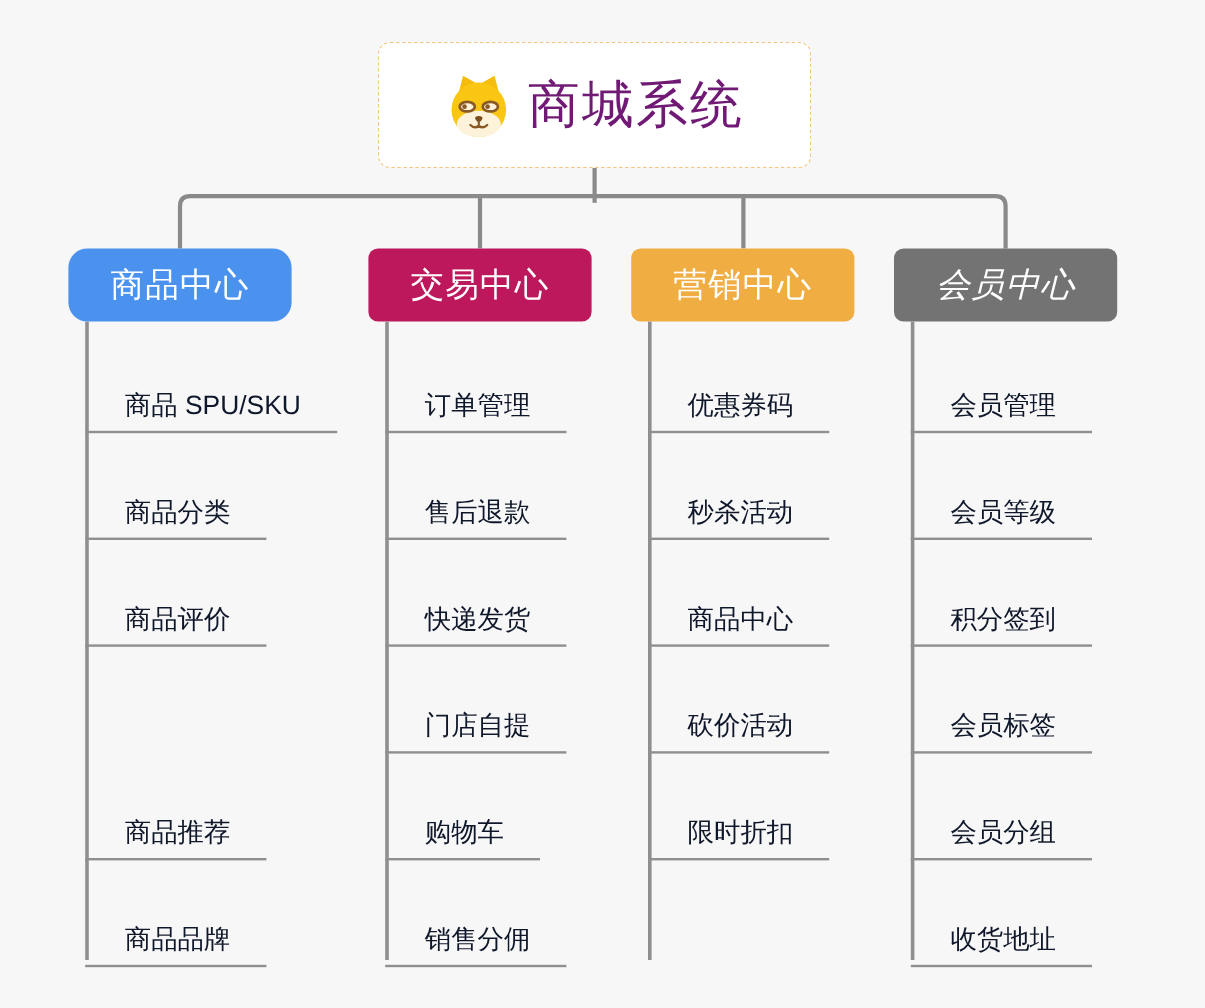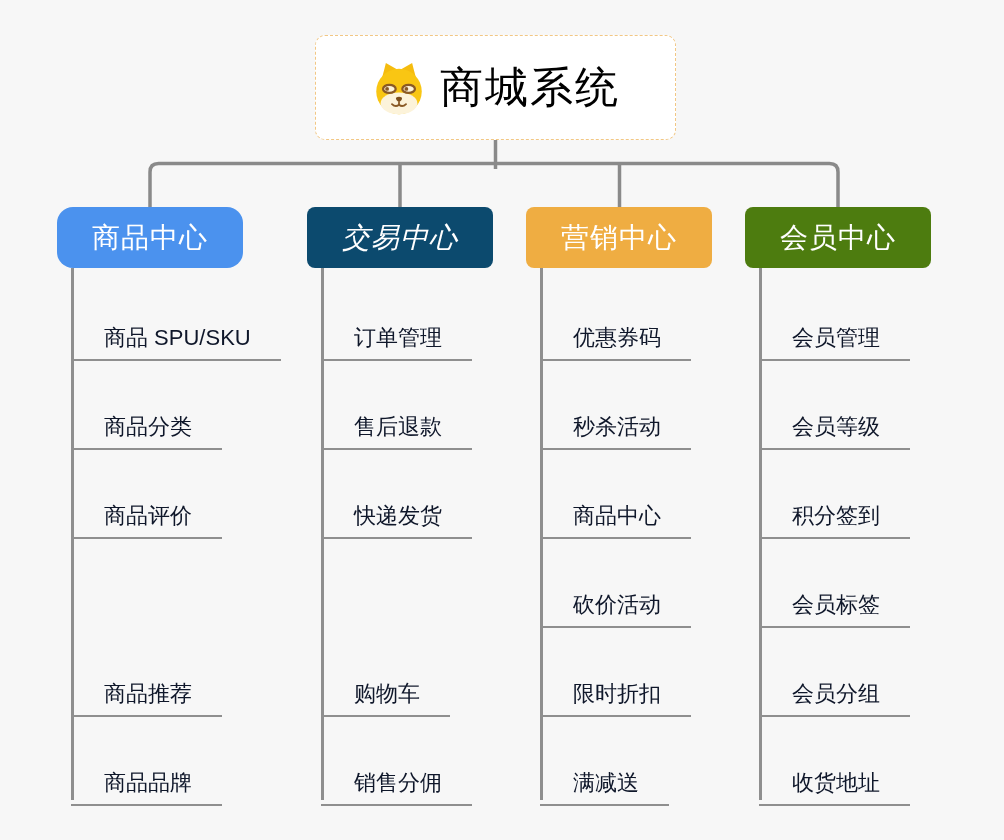--- a/index.html
+++ b/index.html
@@ -81,51 +81,51 @@
         <ellipse cx="32" cy="49.5" rx="21" ry="12.5" fill="#FCF3DA"></ellipse>
         <ellipse cx="21" cy="33" rx="7.2" ry="4.6" fill="#FCF3DA" stroke="#8A5A25" stroke-width="2.6"></ellipse>
         <circle cx="18.4" cy="33" r="2.2" fill="#8A5A25"></circle>
         <ellipse cx="43" cy="33" rx="7.2" ry="4.6" fill="#FCF3DA" stroke="#8A5A25" stroke-width="2.6"></ellipse>
         <circle cx="40.4" cy="33" r="2.2" fill="#8A5A25"></circle>
         <path d="M28.5 43 Q32 41 35.5 43 Q35.5 46.4 32 47.8 Q28.5 46.4 28.5 43 Z" fill="#7B4E1C"></path>
         <path d="M32 47.8 L32 51" stroke="#8A5A25" stroke-width="2" stroke-linecap="round"></path>
         <path d="M24 50.5 Q28 54.5 32 51.2 Q36 54.5 40 50.5" stroke="#8A5A25" stroke-width="2.2" fill="none" stroke-linecap="round"></path>
       </svg>
     </span>
-    <span class="root-title" style="color: #000000;">商城系统</span>
+    <span class="root-title" style="color: #701a75;">商城系统</span>
   </div>
 
   <div class="branch-node" style="left: 57px; background-color: rgb(75, 146, 238); border-radius: 16px;">商品中心</div>
-  <div class="branch-node" style="left: 307px; background-color: #0c4a6e; font-style: italic;">交易中心</div>
+  <div class="branch-node" style="left: 307px; background-color: #be185d;">交易中心</div>
   <div class="branch-node" style="left: 526px; background-color: rgb(239, 173, 66);">营销中心</div>
-  <div class="branch-node" style="left: 745px; background-color: #4d7c0f;">会员中心</div>
+  <div class="branch-node" style="left: 745px; background-color: #737373; font-style: italic;">会员中心</div>
 
   <div class="trunk" style="left:71px"></div>
   <div class="trunk" style="left:321px"></div>
   <div class="trunk" style="left:540px"></div>
   <div class="trunk" style="left:759px"></div>
 
   <div class="leaf-node" style="left:71px;top:309px">商品 SPU/SKU</div>
   <div class="leaf-node" style="left:71px;top:398px">商品分类</div>
   <div class="leaf-node" style="left:71px;top:487px">商品评价</div>
   <div class="leaf-node" style="left:71px;top:665px">商品推荐</div>
   <div class="leaf-node" style="left:71px;top:754px">商品品牌</div>
 
   <div class="leaf-node" style="left:321px;top:398px">售后退款</div>
   <div class="leaf-node" style="left:321px;top:309px">订单管理</div>
   <div class="leaf-node" style="left:321px;top:487px">快递发货</div>
+  <div class="leaf-node" style="left:321px;top:576px">门店自提</div>
   <div class="leaf-node" style="left:321px;top:665px">购物车</div>
   <div class="leaf-node" style="left:321px;top:754px">销售分佣</div>
 
   <div class="leaf-node" style="left:540px;top:309px">优惠券码</div>
   <div class="leaf-node" style="left:540px;top:398px">秒杀活动</div>
   <div class="leaf-node" style="left:540px;top:487px">商品中心</div>
   <div class="leaf-node" style="left:540px;top:576px">砍价活动</div>
   <div class="leaf-node" style="left:540px;top:665px">限时折扣</div>
-  <div class="leaf-node" style="left:540px;top:754px">满减送</div>
 
   <div class="leaf-node" style="left:759px;top:309px">会员管理</div>
   <div class="leaf-node" style="left:759px;top:398px">会员等级</div>
   <div class="leaf-node" style="left:759px;top:487px">积分签到</div>
   <div class="leaf-node" style="left:759px;top:665px">会员分组</div>
   <div class="leaf-node" style="left:759px;top:576px">会员标签</div>
   <div class="leaf-node" style="left:759px;top:754px">收货地址</div>
 
 </div>
 

